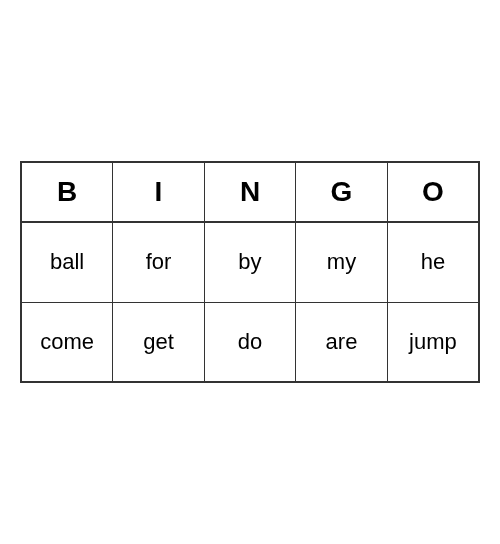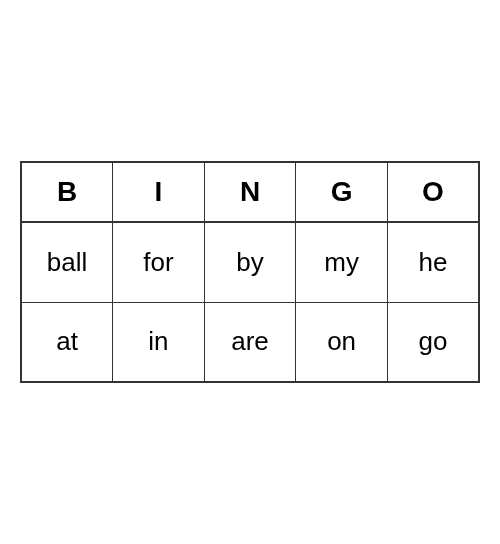--- a/index.html
+++ b/index.html
@@ -22,21 +22,21 @@
       border: 2px solid #333;
       border-collapse: collapse;
       width: 460px;
     }
 
     .bingo-card th,
     .bingo-card td {
       border: 1.5px solid #333;
       text-align: center;
       vertical-align: middle;
-      font-size: 26px;
+      font-size: 22px;
       width: 92px;
       height: 80px;
     }
 
     .bingo-card th {
       font-size: 28px;
       font-weight: bold;
       height: 60px;
       border-bottom: 2px solid #333;
       background: #fff;
@@ -57,20 +57,20 @@
   </thead>
   <tbody id="bingo-body">
   <tr>
         <td>ball</td>
         <td>for</td>
         <td>by</td>
         <td>my</td>
         <td>he</td>
       </tr>
       <tr>
-        <td>at</td>
-        <td>in</td>
+        <td>come</td>
+        <td>get</td>
+        <td>do</td>
         <td>are</td>
-        <td>on</td>
-        <td>go</td>
+        <td>jump</td>
       </tr>
     </tbody>
 </table>
 
 </body></html>

